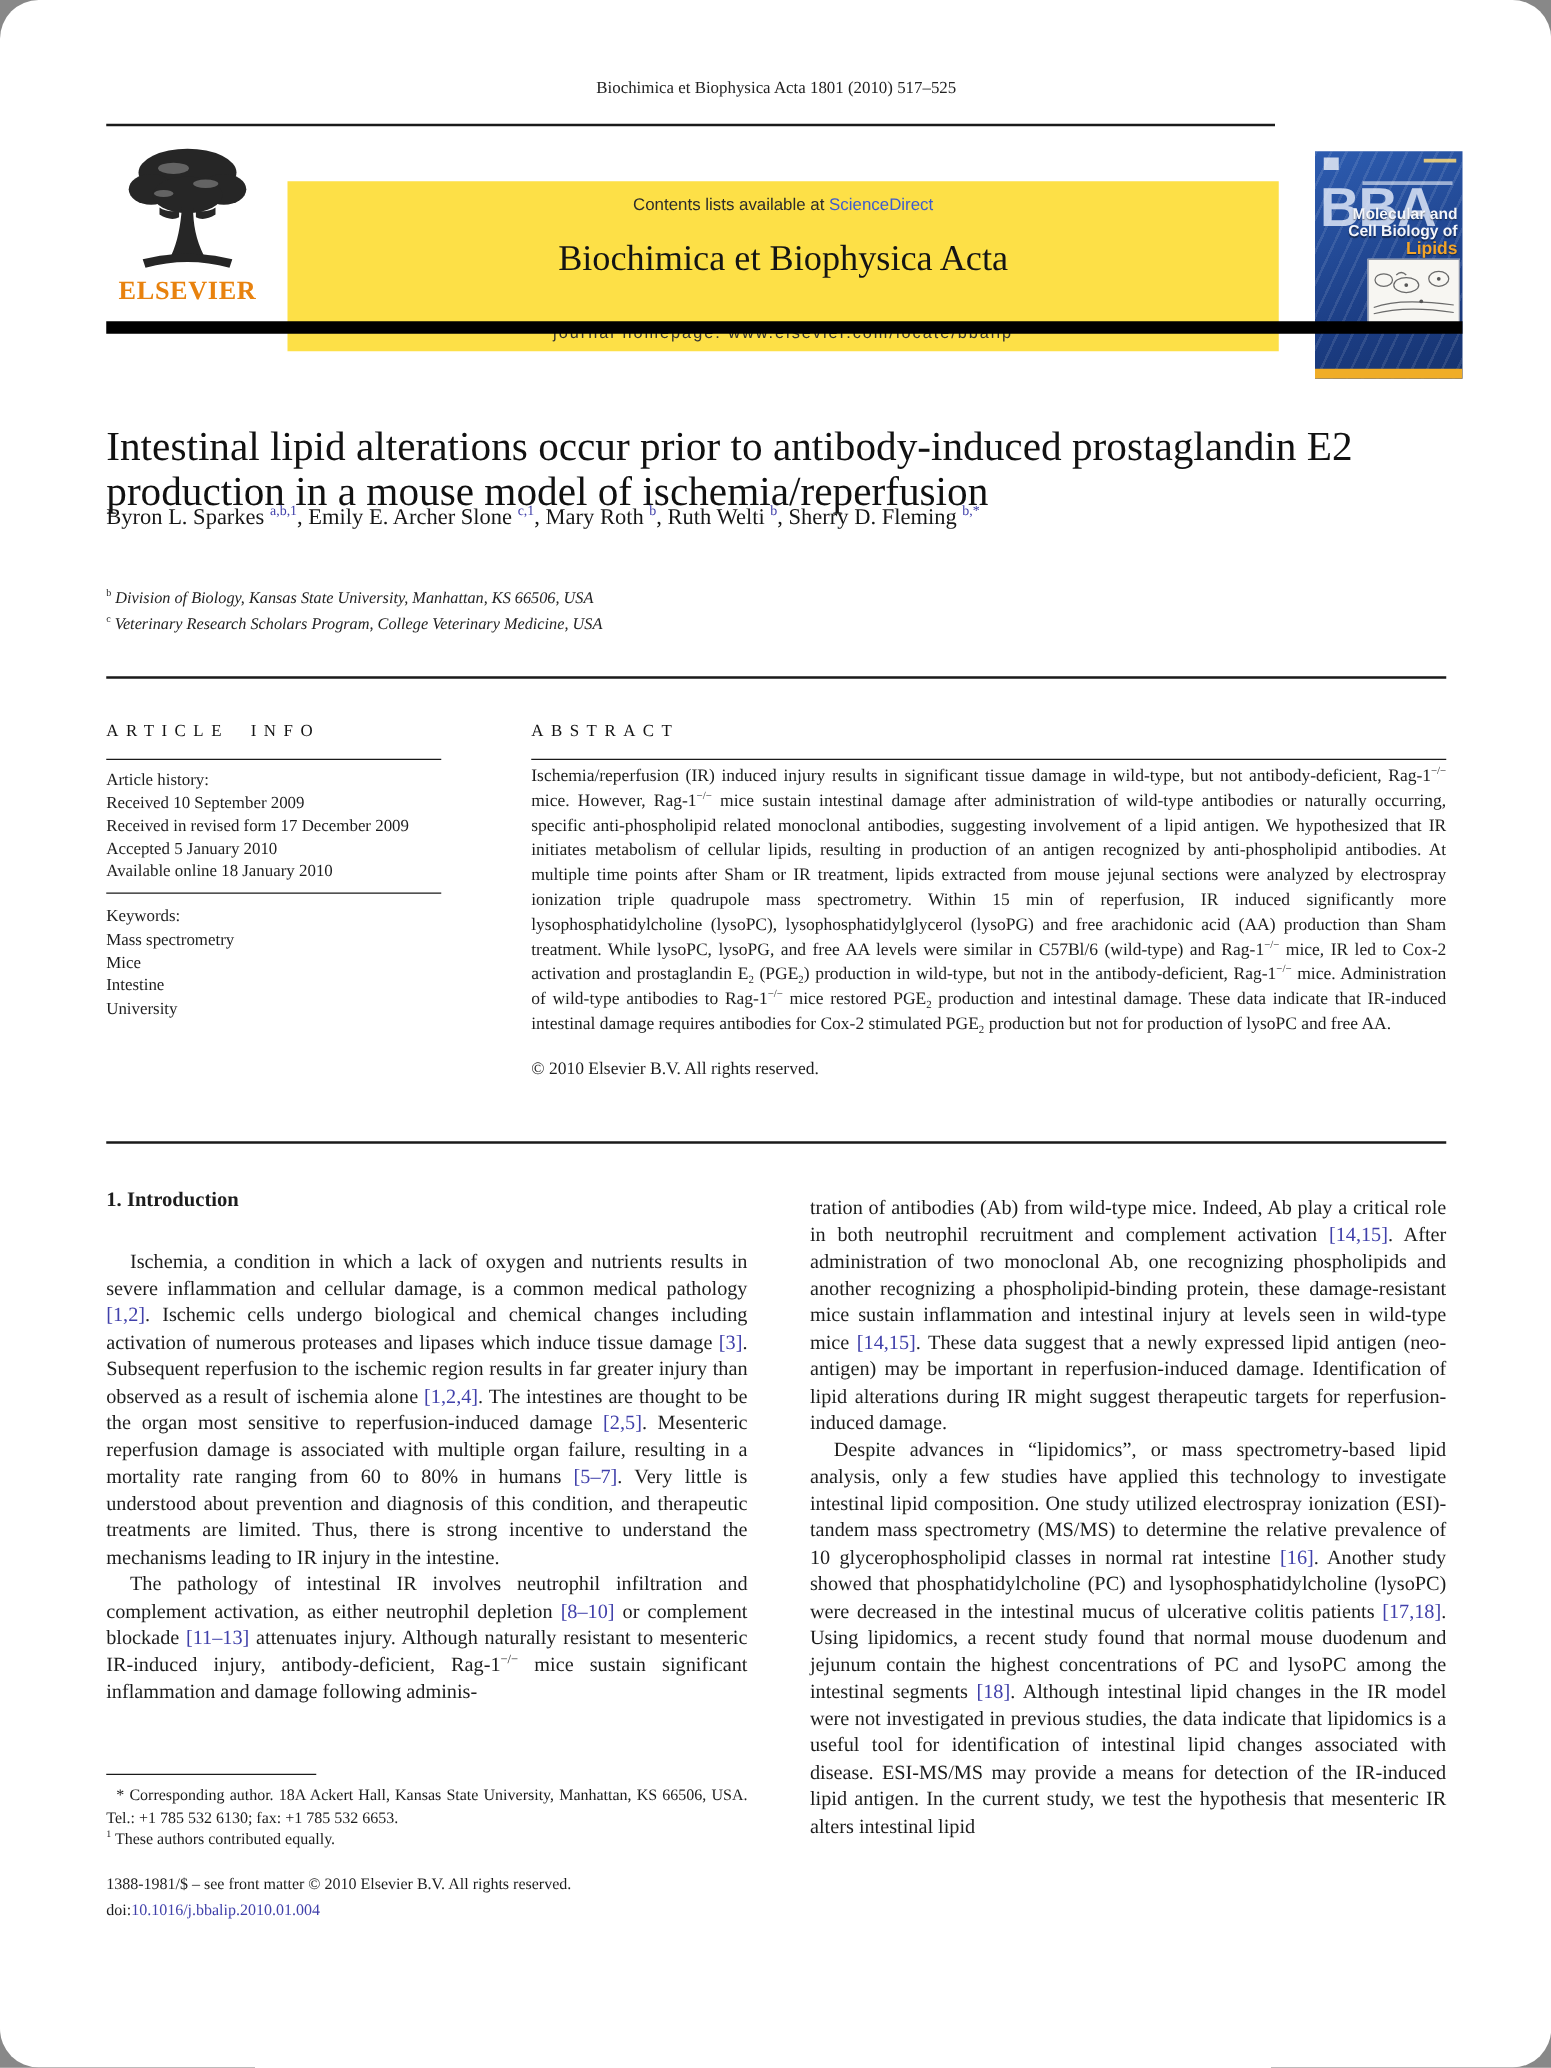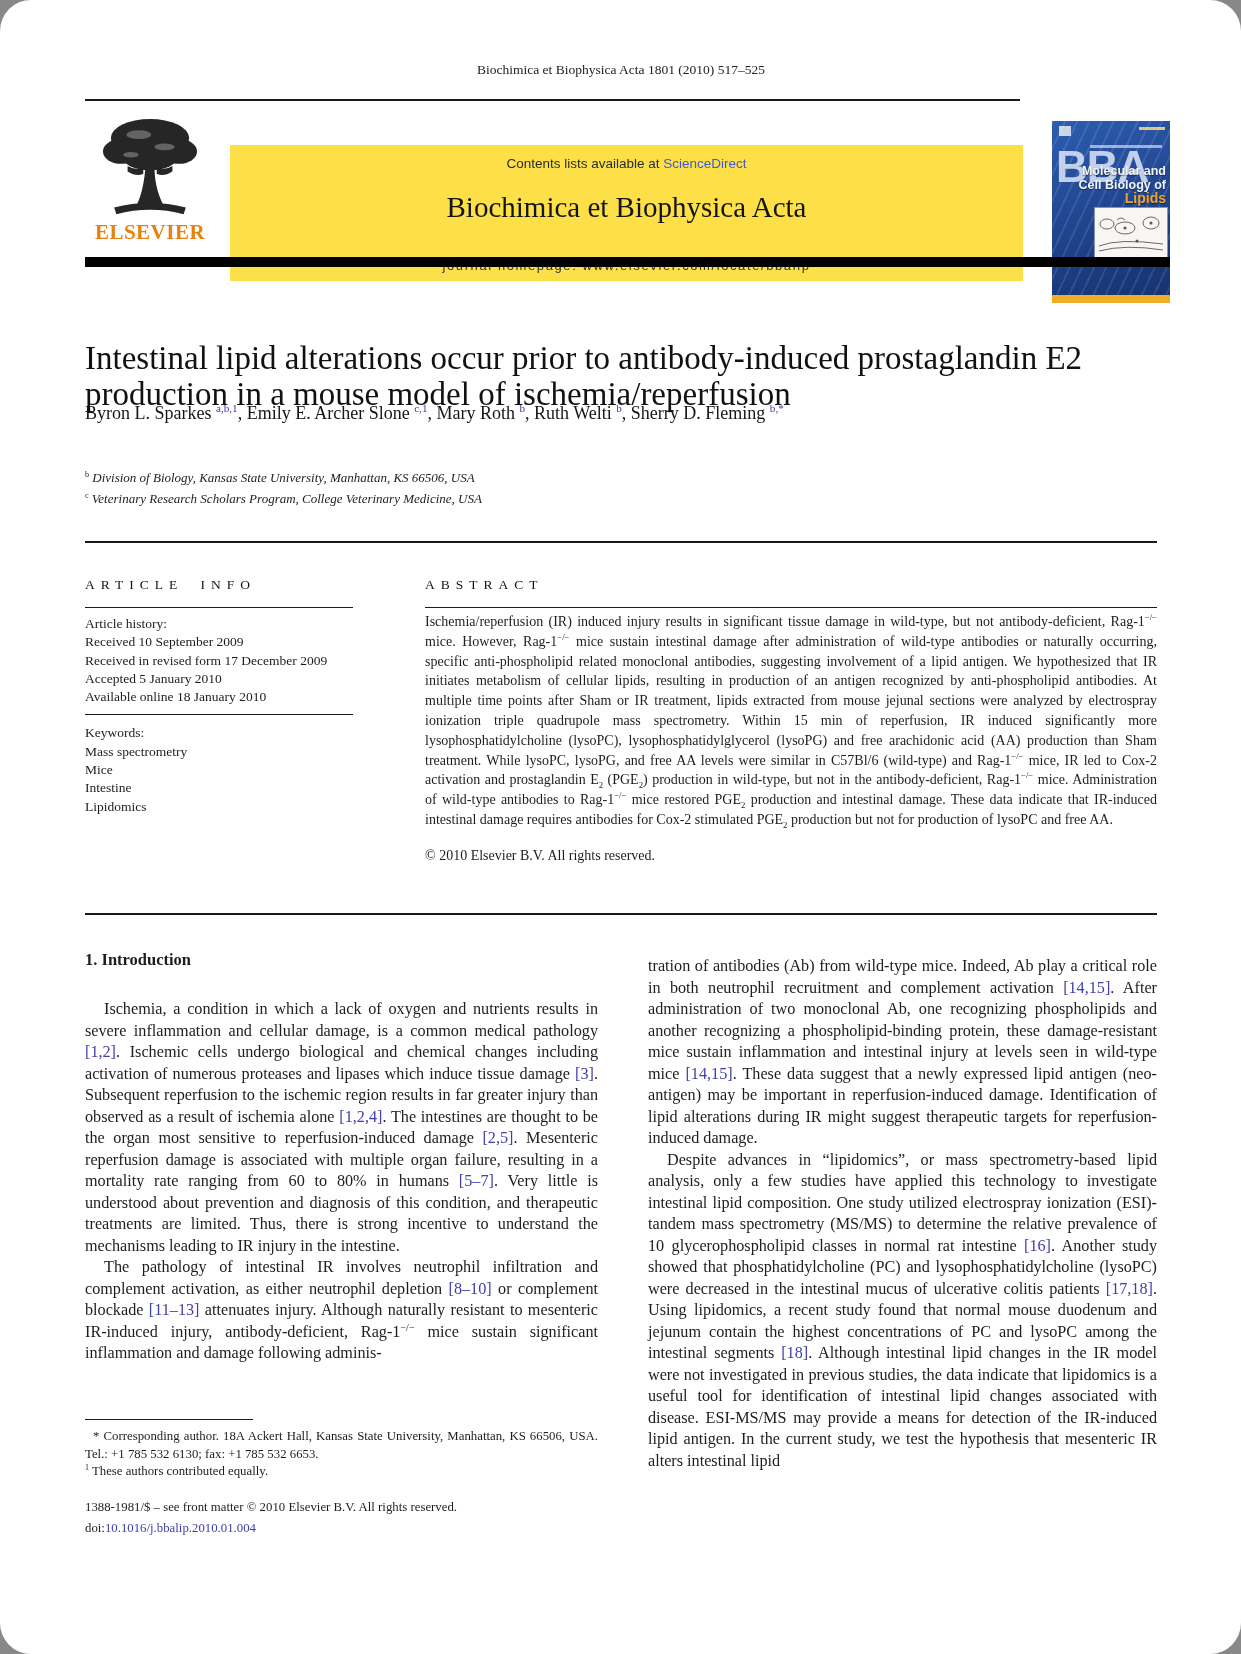--- a/index.html
+++ b/index.html
@@ -168,21 +168,21 @@
     <div class="ital">Article history:</div>
     <div>Received 10 September 2009</div>
     <div>Received in revised form 17 December 2009</div>
     <div>Accepted 5 January 2010</div>
     <div>Available online 18 January 2010</div>
     <div class="info-divider"></div>
     <div class="ital">Keywords:</div>
     <div>Mass spectrometry</div>
     <div>Mice</div>
     <div>Intestine</div>
-    <div>Lipidomics</div>
+    <div>University</div>
   </div>
 
   <div class="abs abs-col">
     <div>Ischemia/reperfusion (IR) induced injury results in significant tissue damage in wild-type, but not antibody-deficient, Rag-1<sup>−/−</sup> mice. However, Rag-1<sup>−/−</sup> mice sustain intestinal damage after administration of wild-type antibodies or naturally occurring, specific anti-phospholipid related monoclonal antibodies, suggesting involvement of a lipid antigen. We hypothesized that IR initiates metabolism of cellular lipids, resulting in production of an antigen recognized by anti-phospholipid antibodies. At multiple time points after Sham or IR treatment, lipids extracted from mouse jejunal sections were analyzed by electrospray ionization triple quadrupole mass spectrometry. Within 15 min of reperfusion, IR induced significantly more lysophosphatidylcholine (lysoPC), lysophosphatidylglycerol (lysoPG) and free arachidonic acid (AA) production than Sham treatment. While lysoPC, lysoPG, and free AA levels were similar in C57Bl/6 (wild-type) and Rag-1<sup>−/−</sup> mice, IR led to Cox-2 activation and prostaglandin E<sub>2</sub> (PGE<sub>2</sub>) production in wild-type, but not in the antibody-deficient, Rag-1<sup>−/−</sup> mice. Administration of wild-type antibodies to Rag-1<sup>−/−</sup> mice restored PGE<sub>2</sub> production and intestinal damage. These data indicate that IR-induced intestinal damage requires antibodies for Cox-2 stimulated PGE<sub>2</sub> production but not for production of lysoPC and free AA.</div>
     <div class="abs-copy">© 2010 Elsevier B.V. All rights reserved.</div>
   </div>
 
   <div class="rule rule-3"></div>
 
   <h2 class="abs intro-head">1. Introduction</h2>

